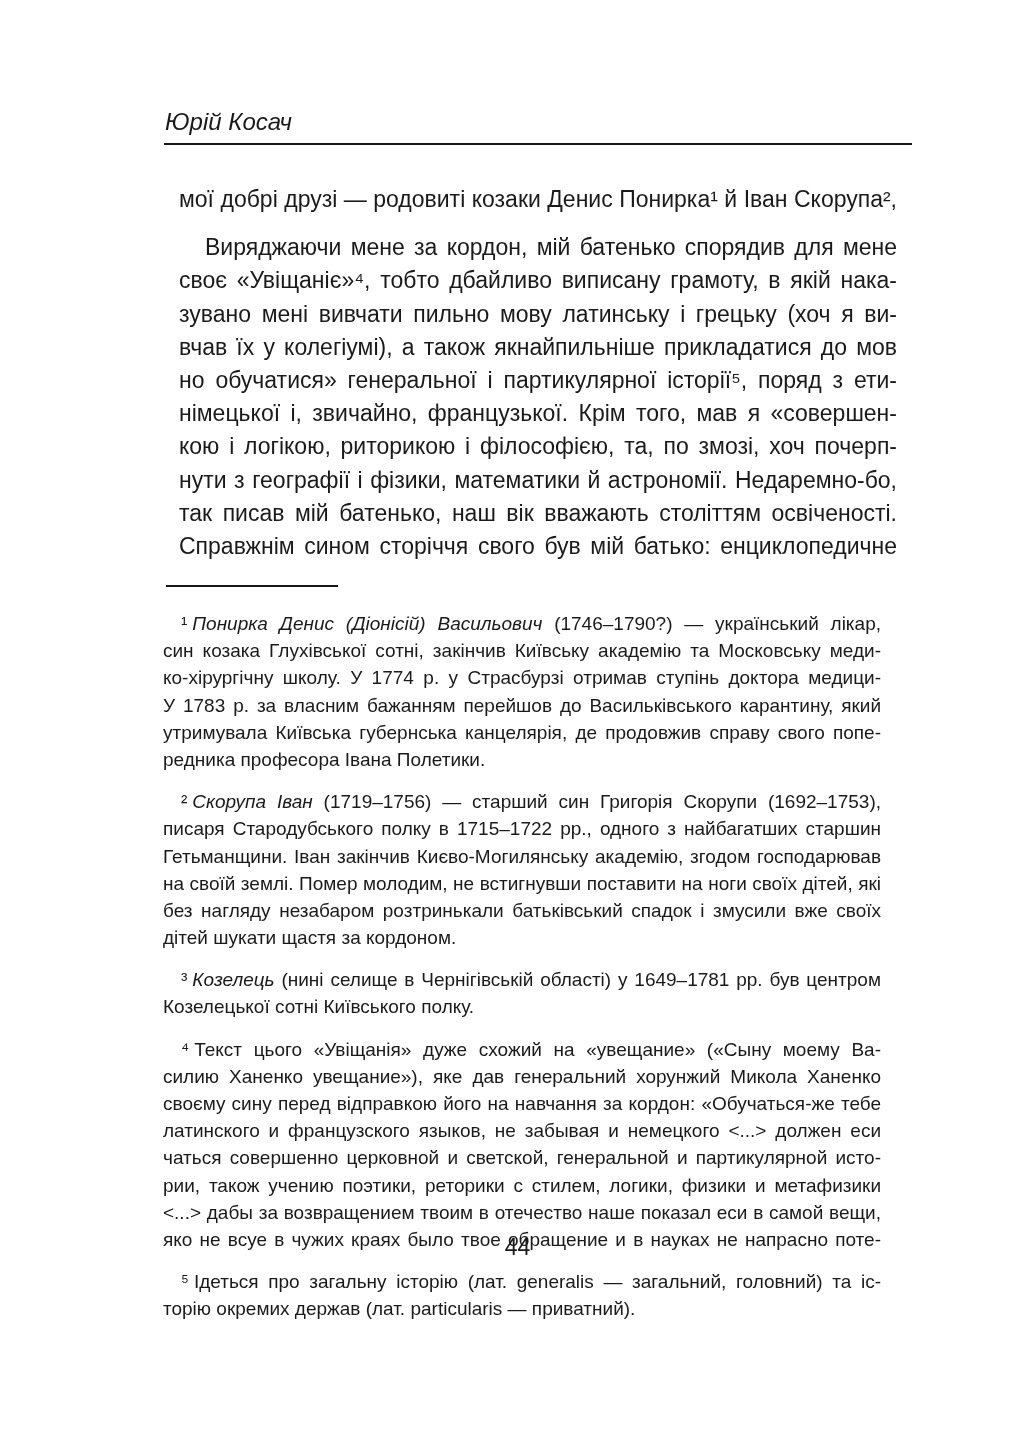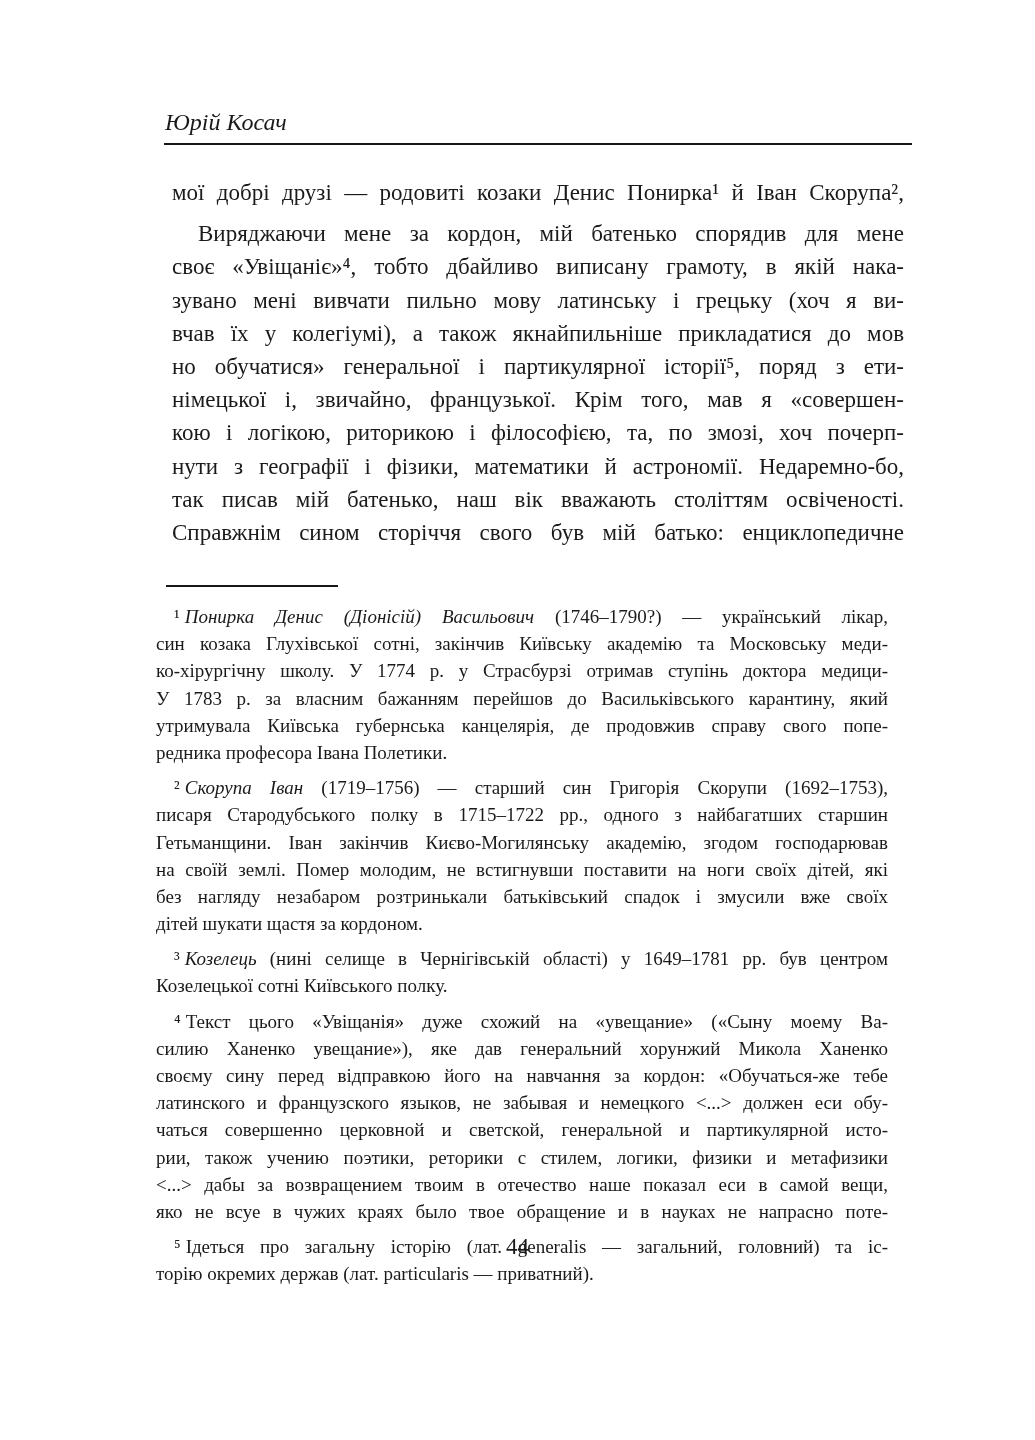--- a/index.html
+++ b/index.html
@@ -2,21 +2,21 @@
 <html><head>
 <meta charset="utf-8">
 <style>
   html, body { margin: 0; padding: 0; background: #ffffff; }
   .page {
     position: relative;
     width: 1035px;
     height: 1440px;
     background: #ffffff;
     color: #1a1a1a;
-    font-family: Liberation Serif, serif;
+    font-family: Liberation Sans, sans-serif;
     overflow: hidden;
   }
   .running-head {
     position: absolute;
     left: 165px;
     top: 107px;
     font-style: italic;
     font-size: 24px;
     line-height: 30px;
   }
@@ -57,21 +57,21 @@
     position: absolute;
     left: 148px;
     top: 595px;
     width: 748px;
     font-size: 19px;
     line-height: 27.2px;
   }
   .footnotes .line { height: 27.2px; }
   .footnotes .line.ind { text-indent: 18px; }
   .fnm { margin-right: 5px; }
-  .para { margin: 8px; padding: 0; }
+  .para { margin: 15px; padding: 0; }
   i { font-style: italic; }
   .folio {
     position: absolute;
     left: 0;
     right: 0;
     top: 1234px;
     text-align: center;
     font-size: 23px;
   }
 </style>

